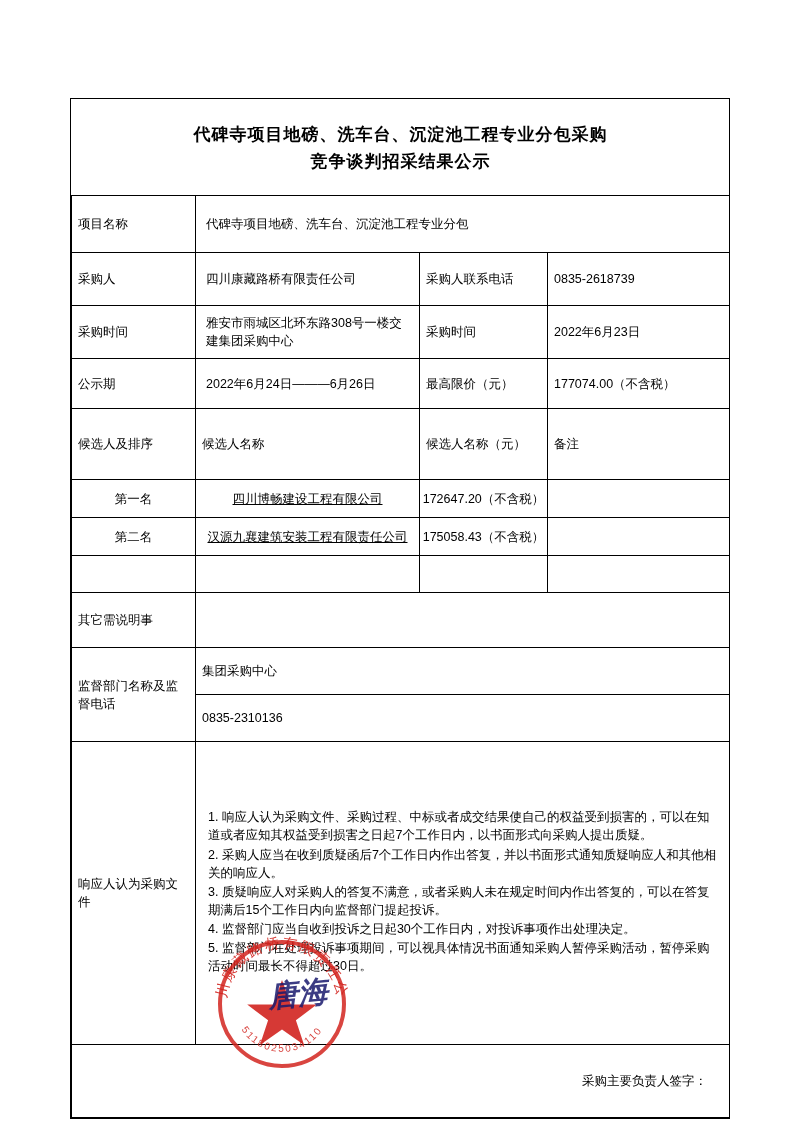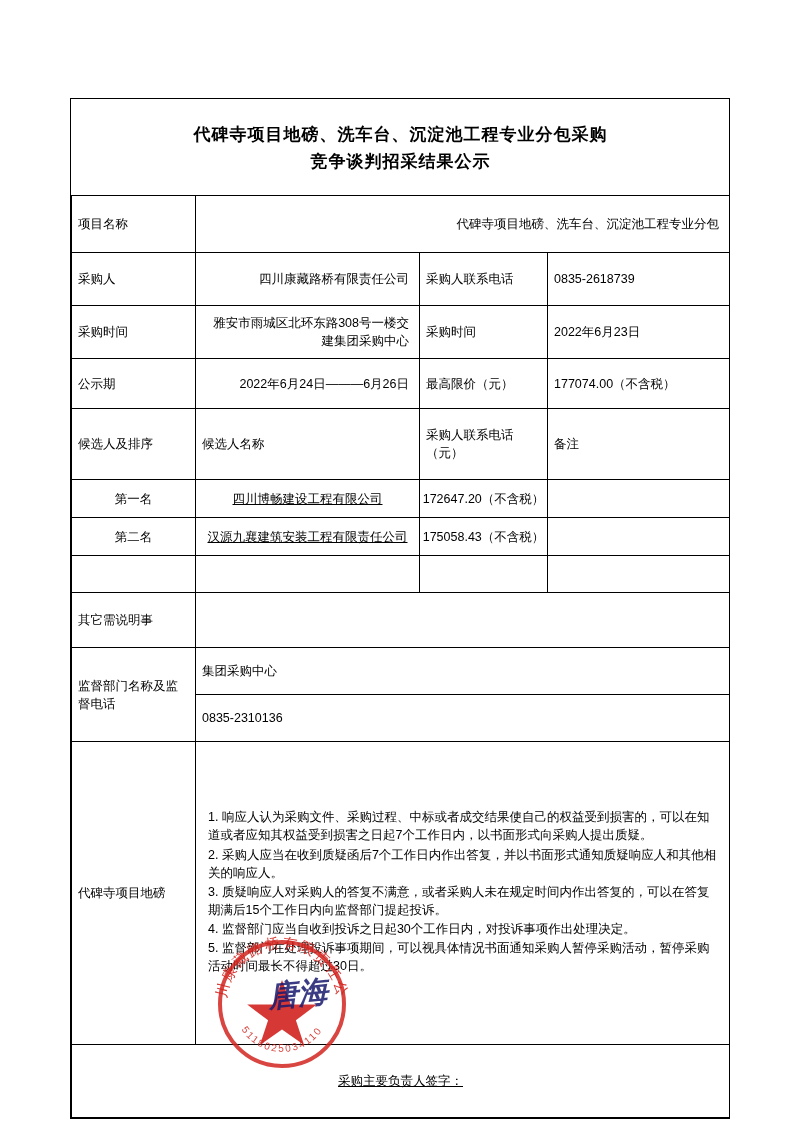--- a/index.html
+++ b/index.html
@@ -55,21 +55,21 @@
     letter-spacing: 1px;
     line-height: 1.6;
   }
   .lbl {
     text-align: left;
     padding: 6px 6px !important;
     line-height: 1.45;
   }
   .val {
     padding: 6px 10px !important;
-    text-align: right;
+    text-align: left;
   }
   .val-c {
     padding: 6px 6px !important;
     text-align: left;
   }
   .h-tall { height: 44px; }
   .h-mid { height: 40px; }
   .h-row { height: 37px; }
   .rank {
     text-align: center;
@@ -92,23 +92,22 @@
     line-height: 1.85;
     vertical-align: top;
   }
   .notes-cell p {
     margin: 0 0 1px 0;
     text-indent: 0;
   }
   .emptyrow { height: 36px; }
   .sign-row td { height: 60px; }
   .sign-label {
-    text-align: center;
+    text-align: right;
     padding: 6px 22px !important;
-    text-decoration: underline;
   }
   
   .stamp {
     position: absolute;
     left: 206px;
     top: 912px;
     width: 152px;
     height: 152px;
     pointer-events: none;
   }
@@ -170,21 +169,21 @@
         <tr>
           <td class="lbl h-row" colspan="2">公示期</td>
           <td class="val">2022年6月24日———6月26日</td>
           <td class="val-c">最高限价（元）</td>
           <td class="val-c" colspan="2">177074.00（不含税）</td>
         </tr>
 
         <tr>
           <td class="lbl" colspan="2" style="height:58px">候选人及排序</td>
           <td class="val-c">候选人名称</td>
-          <td class="val-c">采购人联系电话（元）</td>
+          <td class="val-c">候选人名称（元）</td>
           <td class="val-c" colspan="2">备注</td>
         </tr>
 
         <tr>
           <td class="rank h-row" colspan="2">第一名</td>
           <td class="cand-name">四川博畅建设工程有限公司</td>
           <td class="cand-price">172647.20（不含税）</td>
           <td class="val-c" colspan="2"></td>
         </tr>
 
@@ -209,21 +208,21 @@
 
         <tr>
           <td class="lbl" colspan="2" rowspan="2" style="height:80px">监督部门名称及监督电话</td>
           <td class="val-c" colspan="4" style="height:34px">集团采购中心</td>
         </tr>
         <tr>
           <td class="val-c" colspan="4" style="height:34px">0835-2310136</td>
         </tr>
 
         <tr>
-          <td class="lbl" colspan="2" style="height:290px">代碑寺项目地磅</td>
+          <td class="lbl" colspan="2" style="height:290px">响应人认为采购文件</td>
           <td class="notes-cell" colspan="4">
             <p>1. 响应人认为采购文件、采购过程、中标或者成交结果使自己的权益受到损害的，可以在知道或者应知其权益受到损害之日起7个工作日内，以书面形式向采购人提出质疑。</p>
             <p>2. 采购人应当在收到质疑函后7个工作日内作出答复，并以书面形式通知质疑响应人和其他相关的响应人。</p>
             <p>3. 质疑响应人对采购人的答复不满意，或者采购人未在规定时间内作出答复的，可以在答复期满后15个工作日内向监督部门提起投诉。</p>
             <p>4. 监督部门应当自收到投诉之日起30个工作日内，对投诉事项作出处理决定。</p>
             <p>5. 监督部门在处理投诉事项期间，可以视具体情况书面通知采购人暂停采购活动，暂停采购活动时间最长不得超过30日。</p>
           </td>
         </tr>
 
         <tr class="sign-row">

